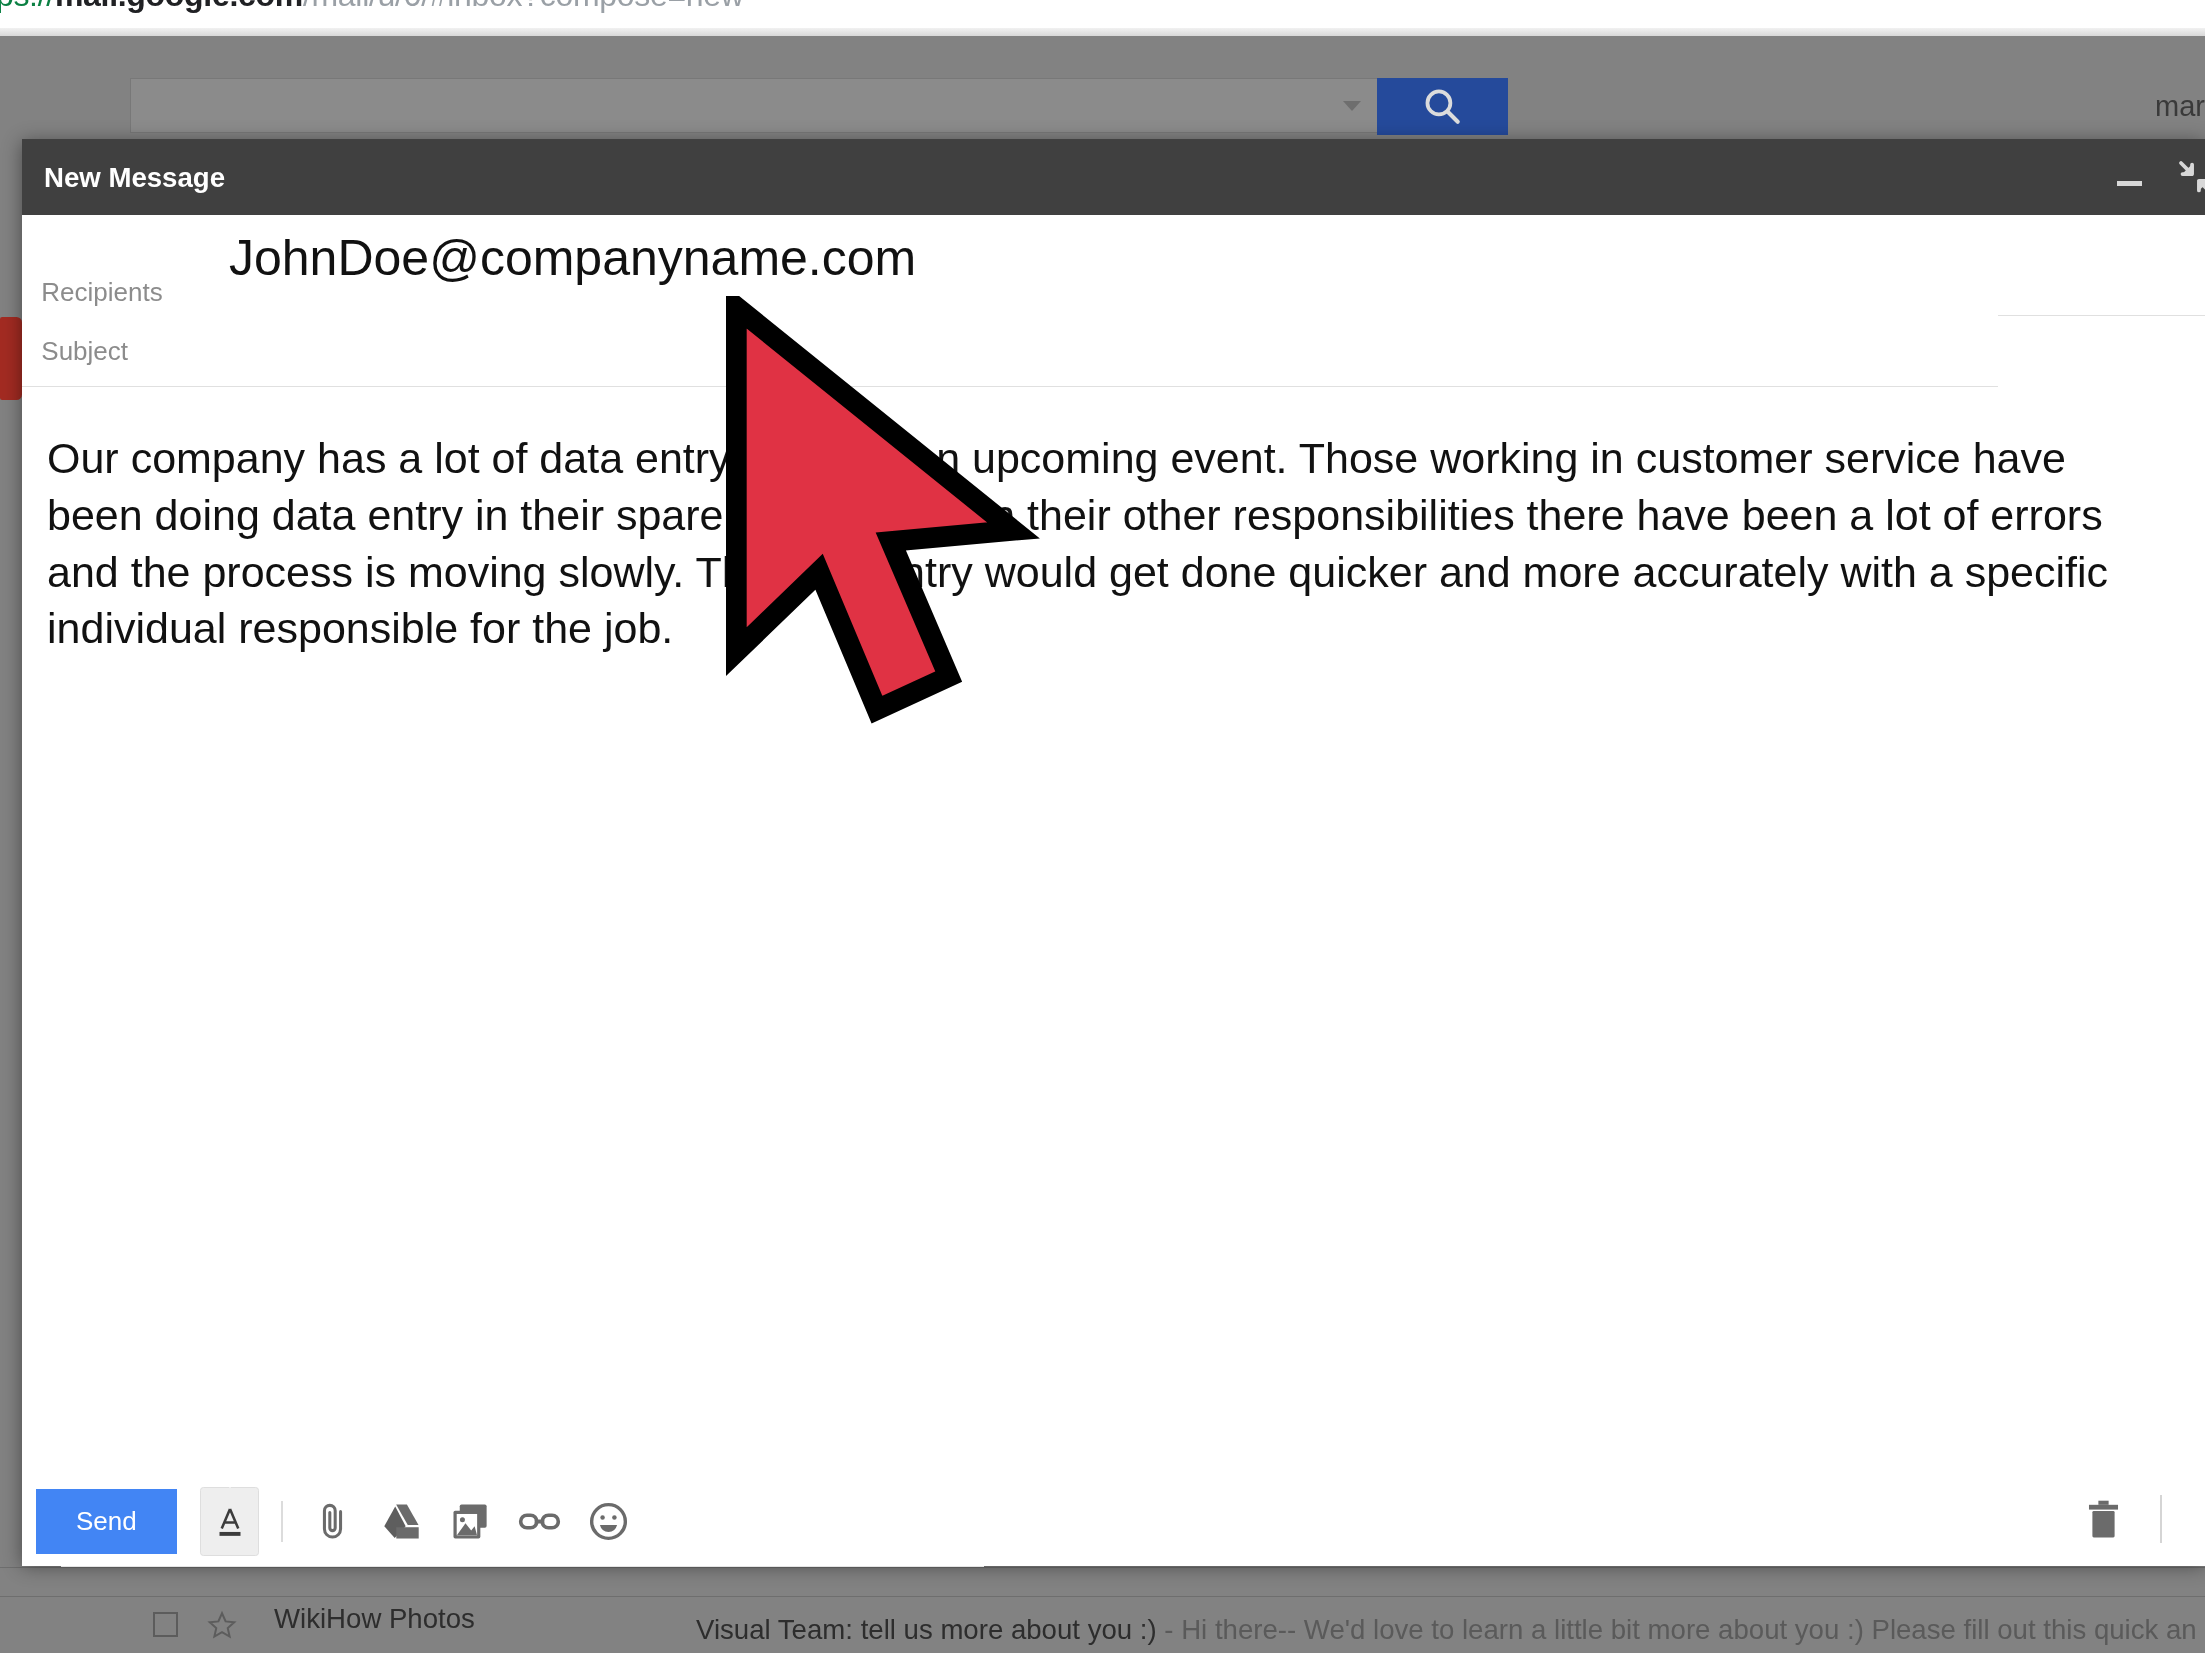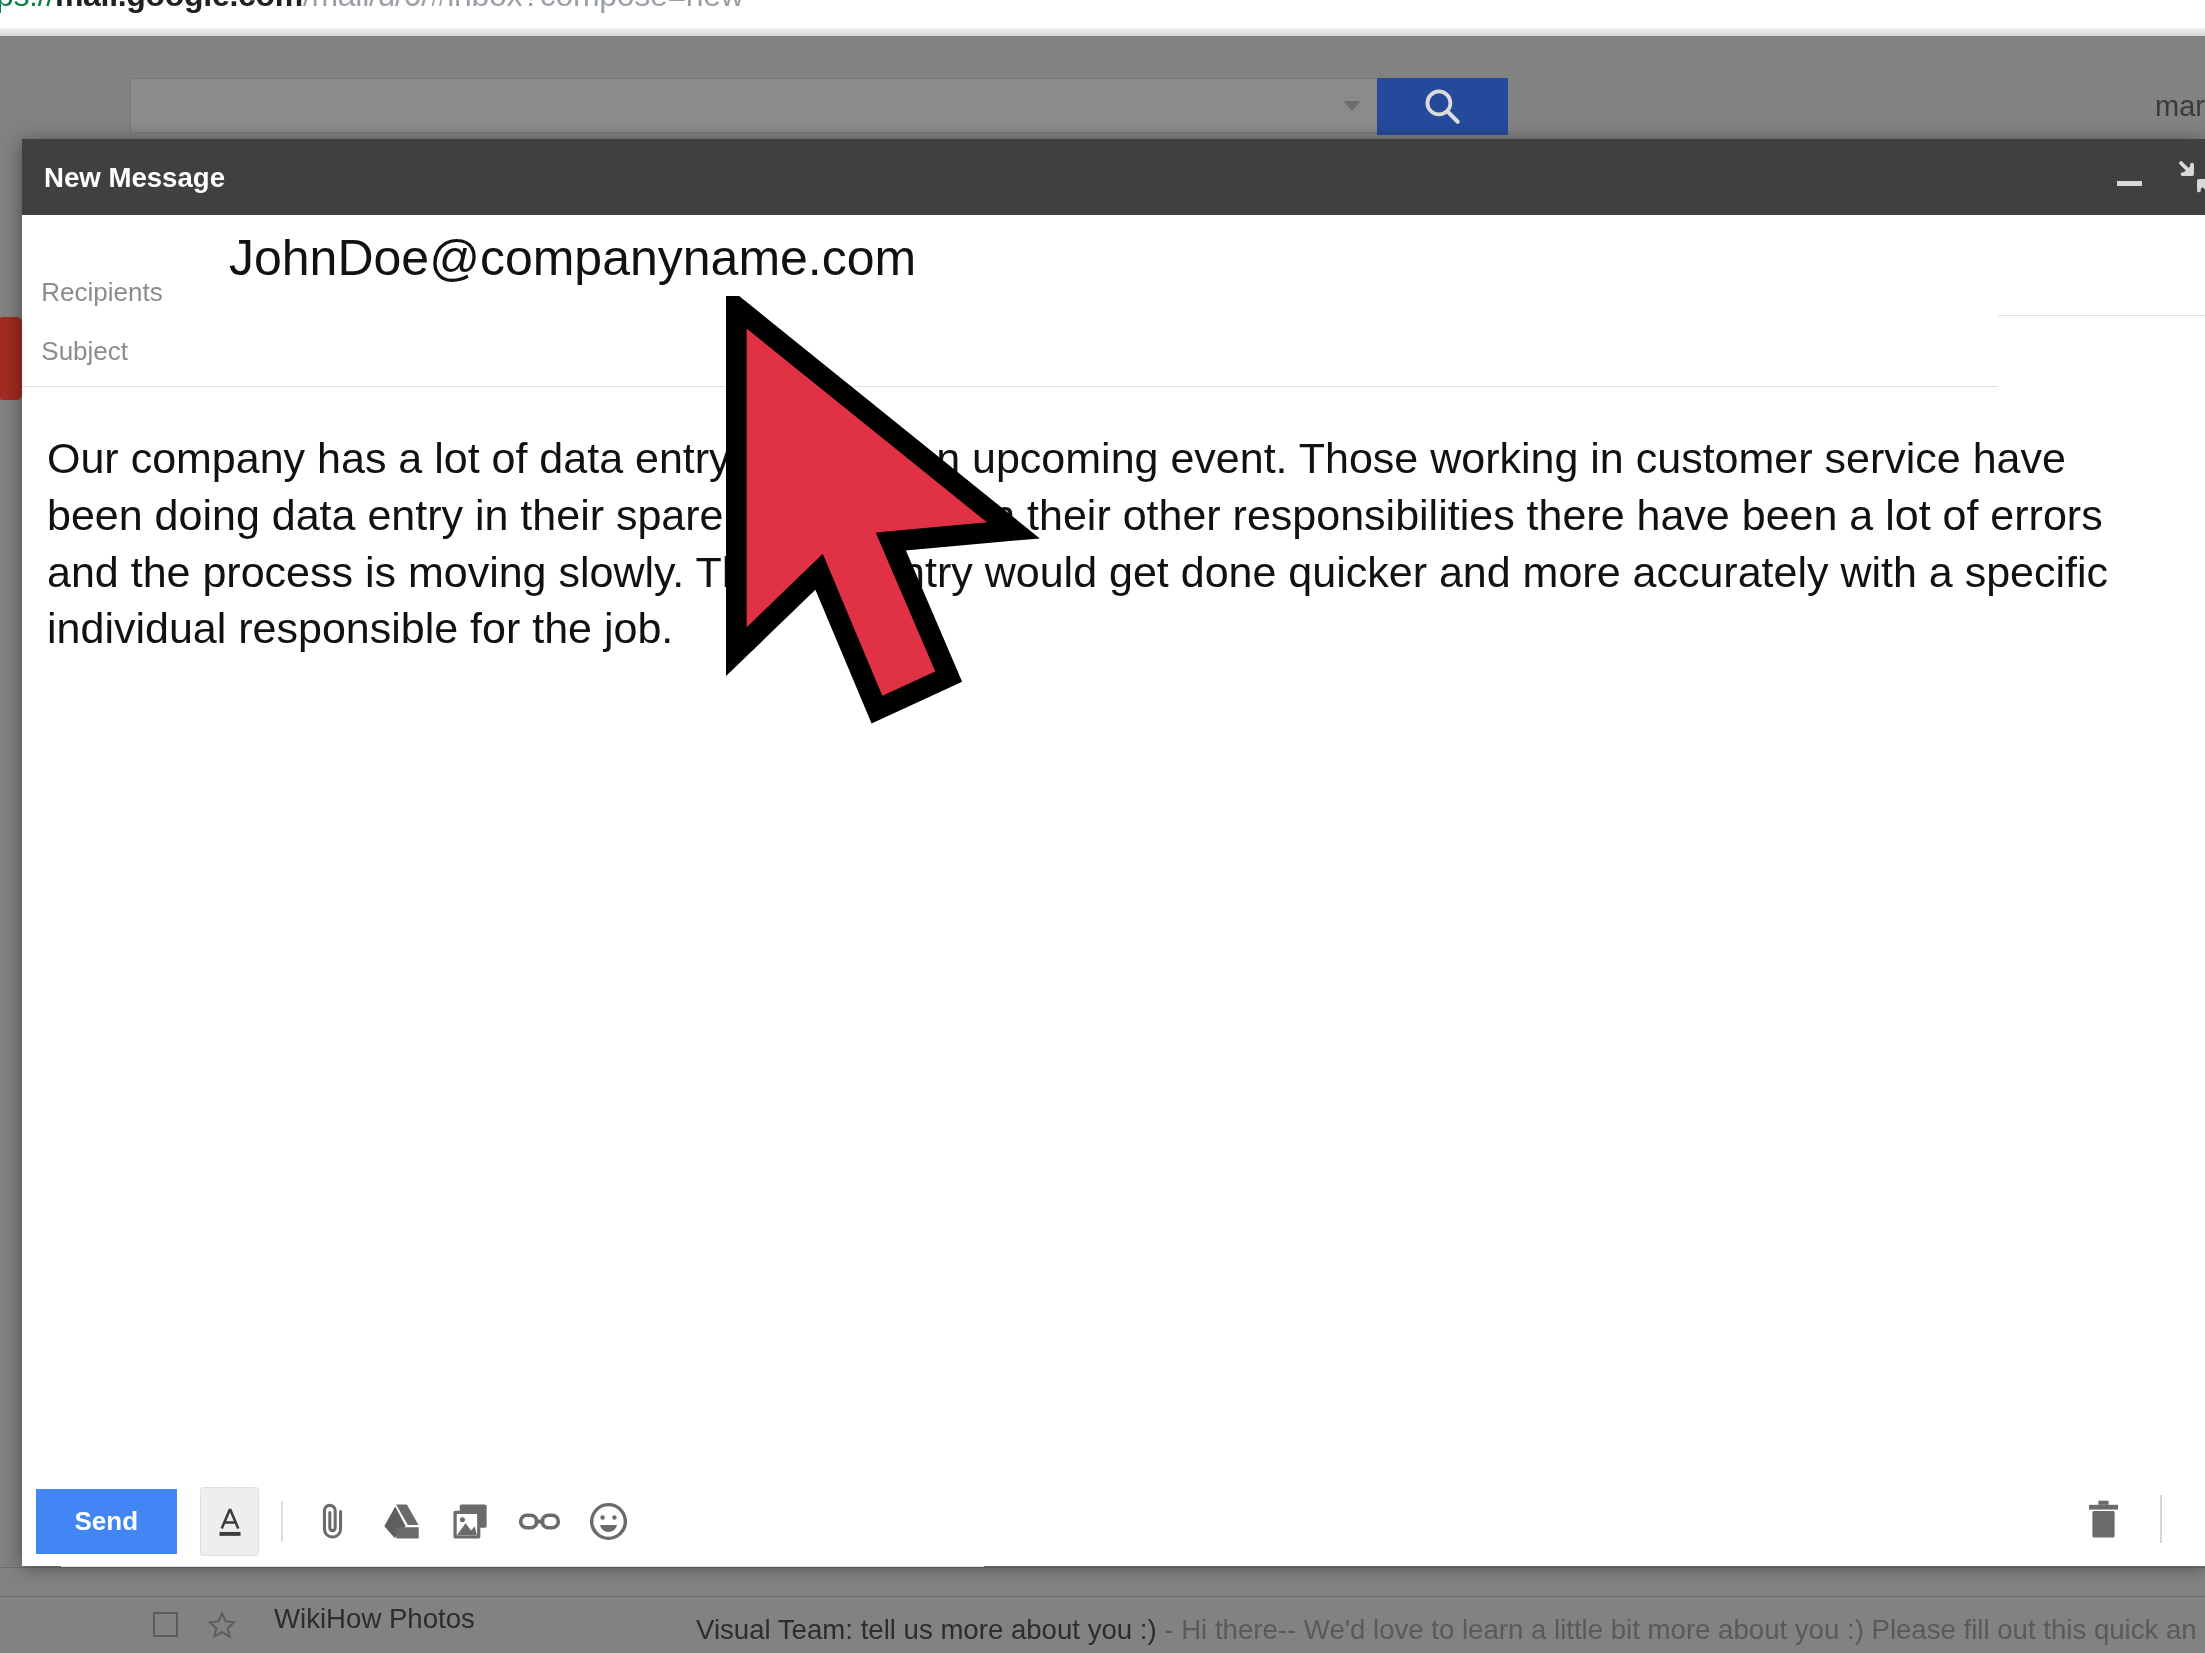--- a/index.html
+++ b/index.html
@@ -204,21 +204,21 @@
     position: absolute; left: 22px; top: 1476px;
     width: 2183px; height: 90px;
     background: #ffffff;
     display: flex; align-items: center;
   }
   #send-button {
     margin-left: 13.8px;
     width: 141px; height: 65px;
     background: #4285f4;
     color: #ffffff;
-    font-size: 26px; font-weight: bold;
+    font-size: 26px; font-weight: normal;
     display: flex; align-items: center; justify-content: center;
     border: none;
     font-family: "Liberation Sans", sans-serif;
   }
   #format-toggle {
     position: relative;
     margin-left: 23.4px;
     width: 59px; height: 69px;
     background: #eeeeee;
     border: 1.4px solid #dedede;

